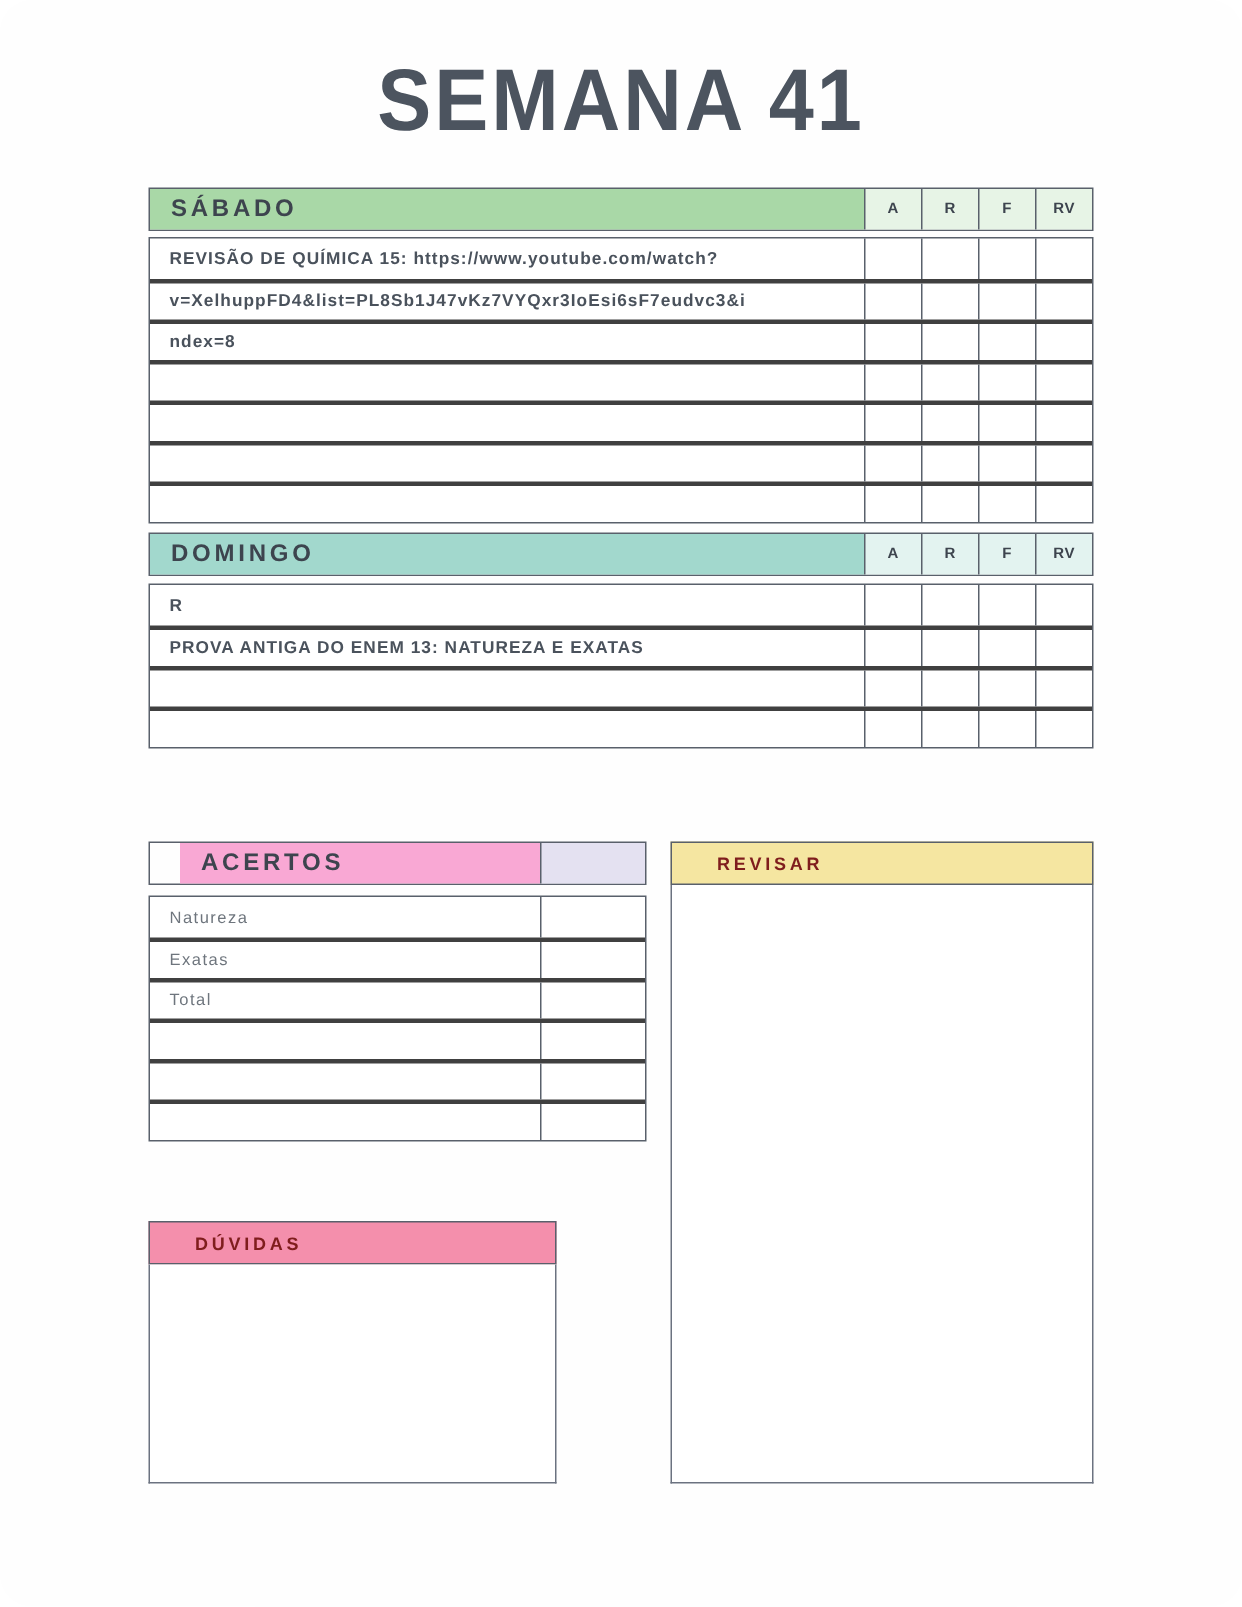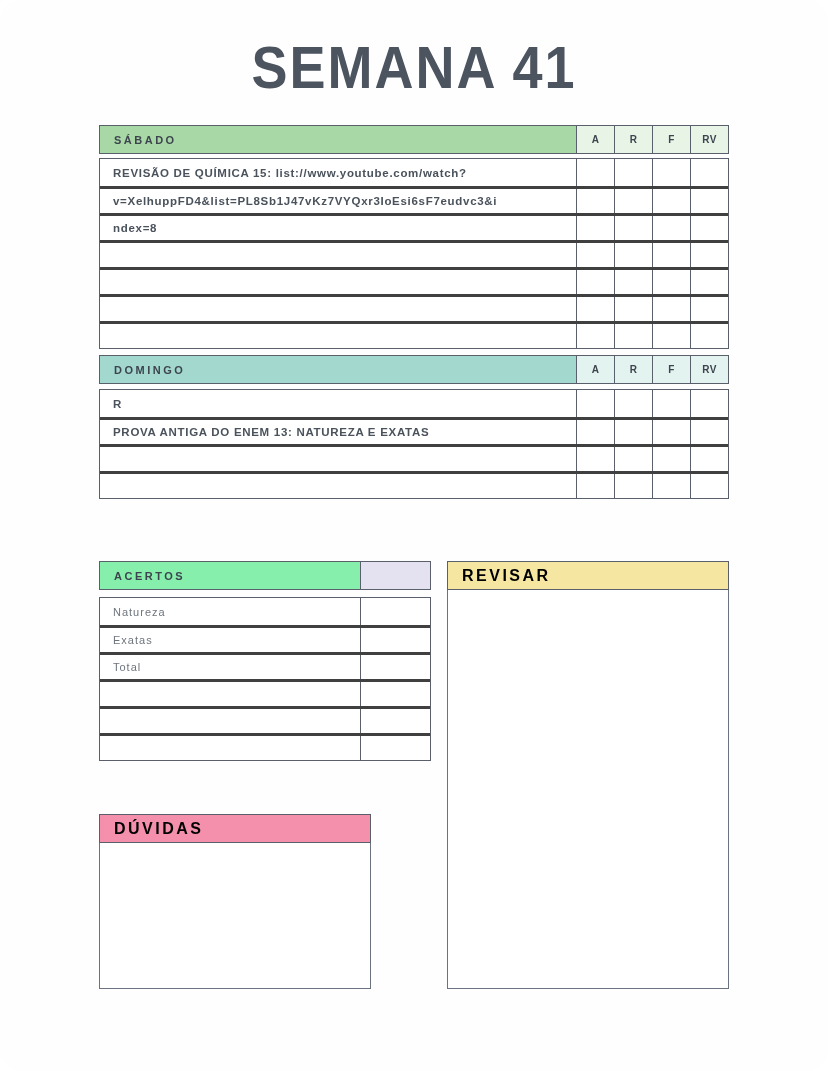--- a/index.html
+++ b/index.html
@@ -40,21 +40,21 @@
   .hdr-row {
     display: flex;
     height: 29px;
     border: 1px solid #59606b;
   }
   .hdr-label {
     flex: 1;
     display: flex;
     align-items: center;
     padding-left: 14px;
-    font-size: 11px;
+    font-size: 16px;
     font-weight: 700;
     letter-spacing: 2.5px;
     color: #3d444e;
   }
   .hdr-mark {
     width: 38px;
     border-left: 1px solid #59606b;
     display: flex;
     align-items: center;
     justify-content: center;
@@ -104,25 +104,25 @@
     letter-spacing: 1px;
     color: #6e757d;
   }
 
   
   .box-header {
     height: 29px;
     border: 1px solid #59606b;
     display: flex;
     align-items: center;
-    padding-left: 14px;
-    font-size: 16px;
+    padding-left: 30px;
+    font-size: 12px;
     font-weight: 700;
     letter-spacing: 2.5px;
-    color: #000000;
+    color: #7f1d1d;
   }
   .box-body {
     border: 1px solid #6b7280;
     border-top: none;
     background: #ffffff;
   }
 
   .revisar {
     position: absolute;
     left: 447px;
@@ -153,21 +153,21 @@
       <div class="hdr-mark" style="background-color: rgb(231, 244, 230);">A</div>
       <div class="hdr-mark" style="background-color: rgb(231, 244, 230);">R</div>
       <div class="hdr-mark" style="background-color: rgb(231, 244, 230);">F</div>
       <div class="hdr-mark" style="background-color: rgb(231, 244, 230);">RV</div>
     </div>
 
     <div class="gap4"></div>
 
     <div class="body-table">
       <div class="row">
-        <div class="cell-text">REVISÃO DE QUÍMICA 15: list://www.youtube.com/watch?</div>
+        <div class="cell-text">REVISÃO DE QUÍMICA 15: https://www.youtube.com/watch?</div>
         <div class="cell-mark"></div>
         <div class="cell-mark"></div>
         <div class="cell-mark"></div>
         <div class="cell-mark"></div>
       </div>
       <div class="row">
         <div class="cell-text">v=XelhuppFD4&amp;list=PL8Sb1J47vKz7VYQxr3IoEsi6sF7eudvc3&amp;i</div>
         <div class="cell-mark"></div>
         <div class="cell-mark"></div>
         <div class="cell-mark"></div>
@@ -250,21 +250,21 @@
         <div class="cell-mark"></div>
         <div class="cell-mark"></div>
         <div class="cell-mark"></div>
       </div>
     </div>
 
   </div>
 
   <div class="acertos">
     <div class="hdr-row">
-      <div class="hdr-label" style="background-color: #86efac;">ACERTOS</div>
+      <div class="hdr-label" style="background-color: #f9a8d4; margin-left: 20px;">ACERTOS</div>
       <div class="hdr-mark wide" style="background-color: rgb(228, 225, 241);"></div>
     </div>
 
     <div class="gap7"></div>
 
     <div class="body-table">
       <div class="row">
         <div class="cell-text">Natureza</div>
         <div class="cell-mark wide"></div>
       </div>

